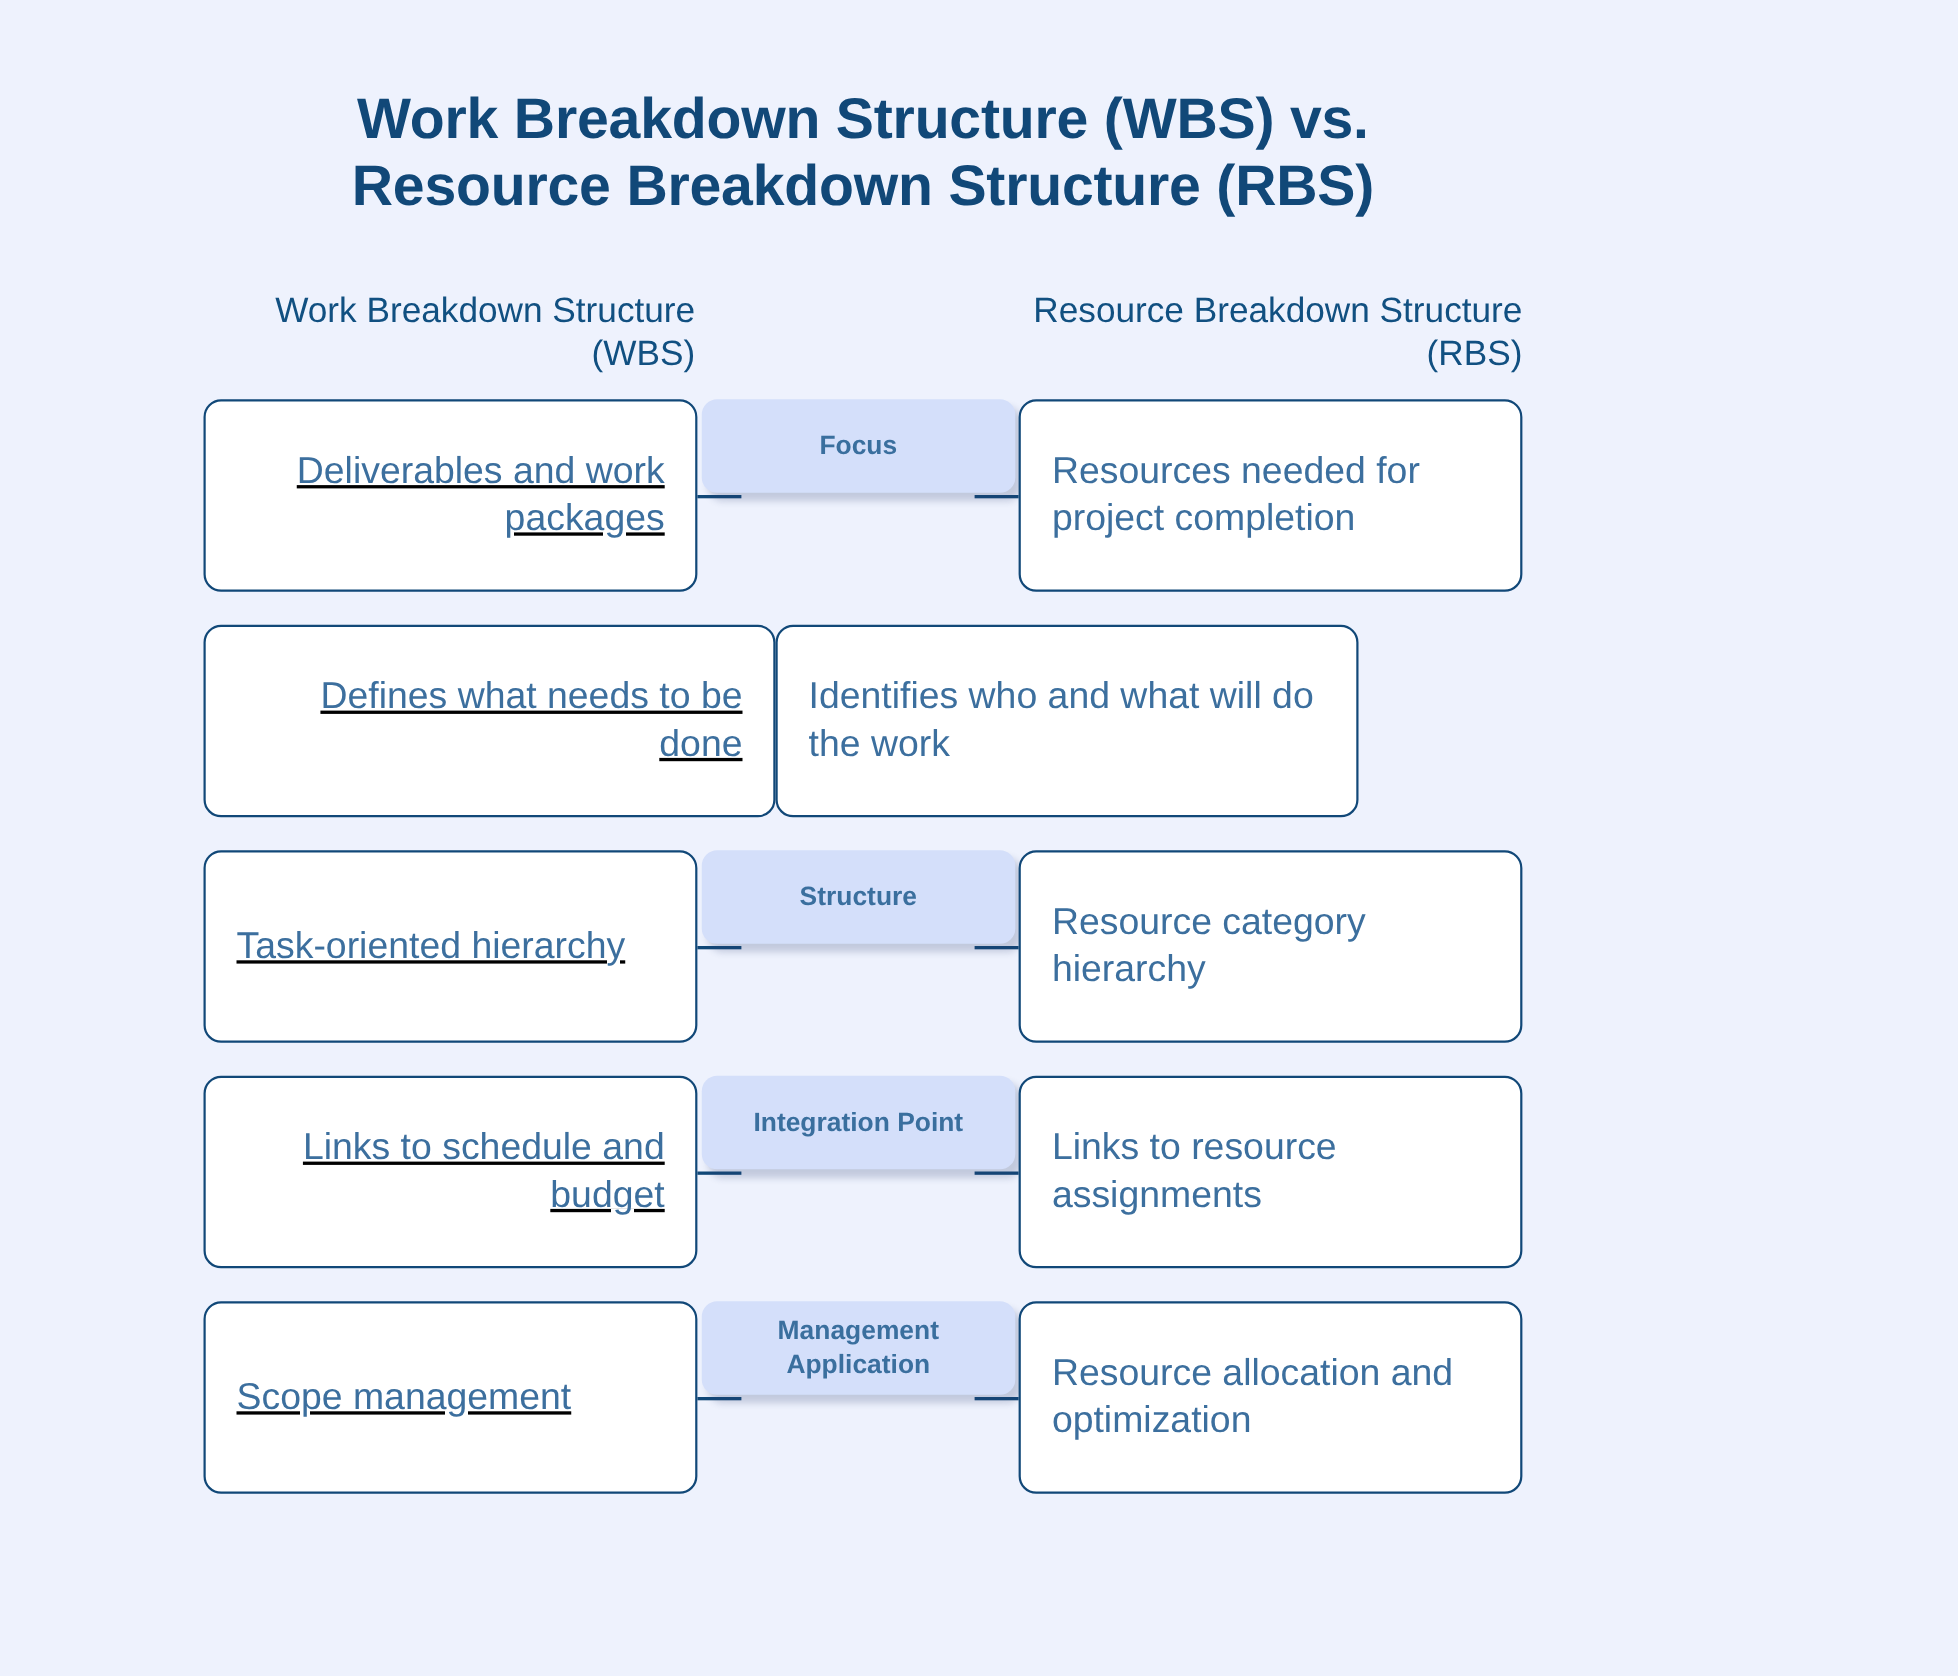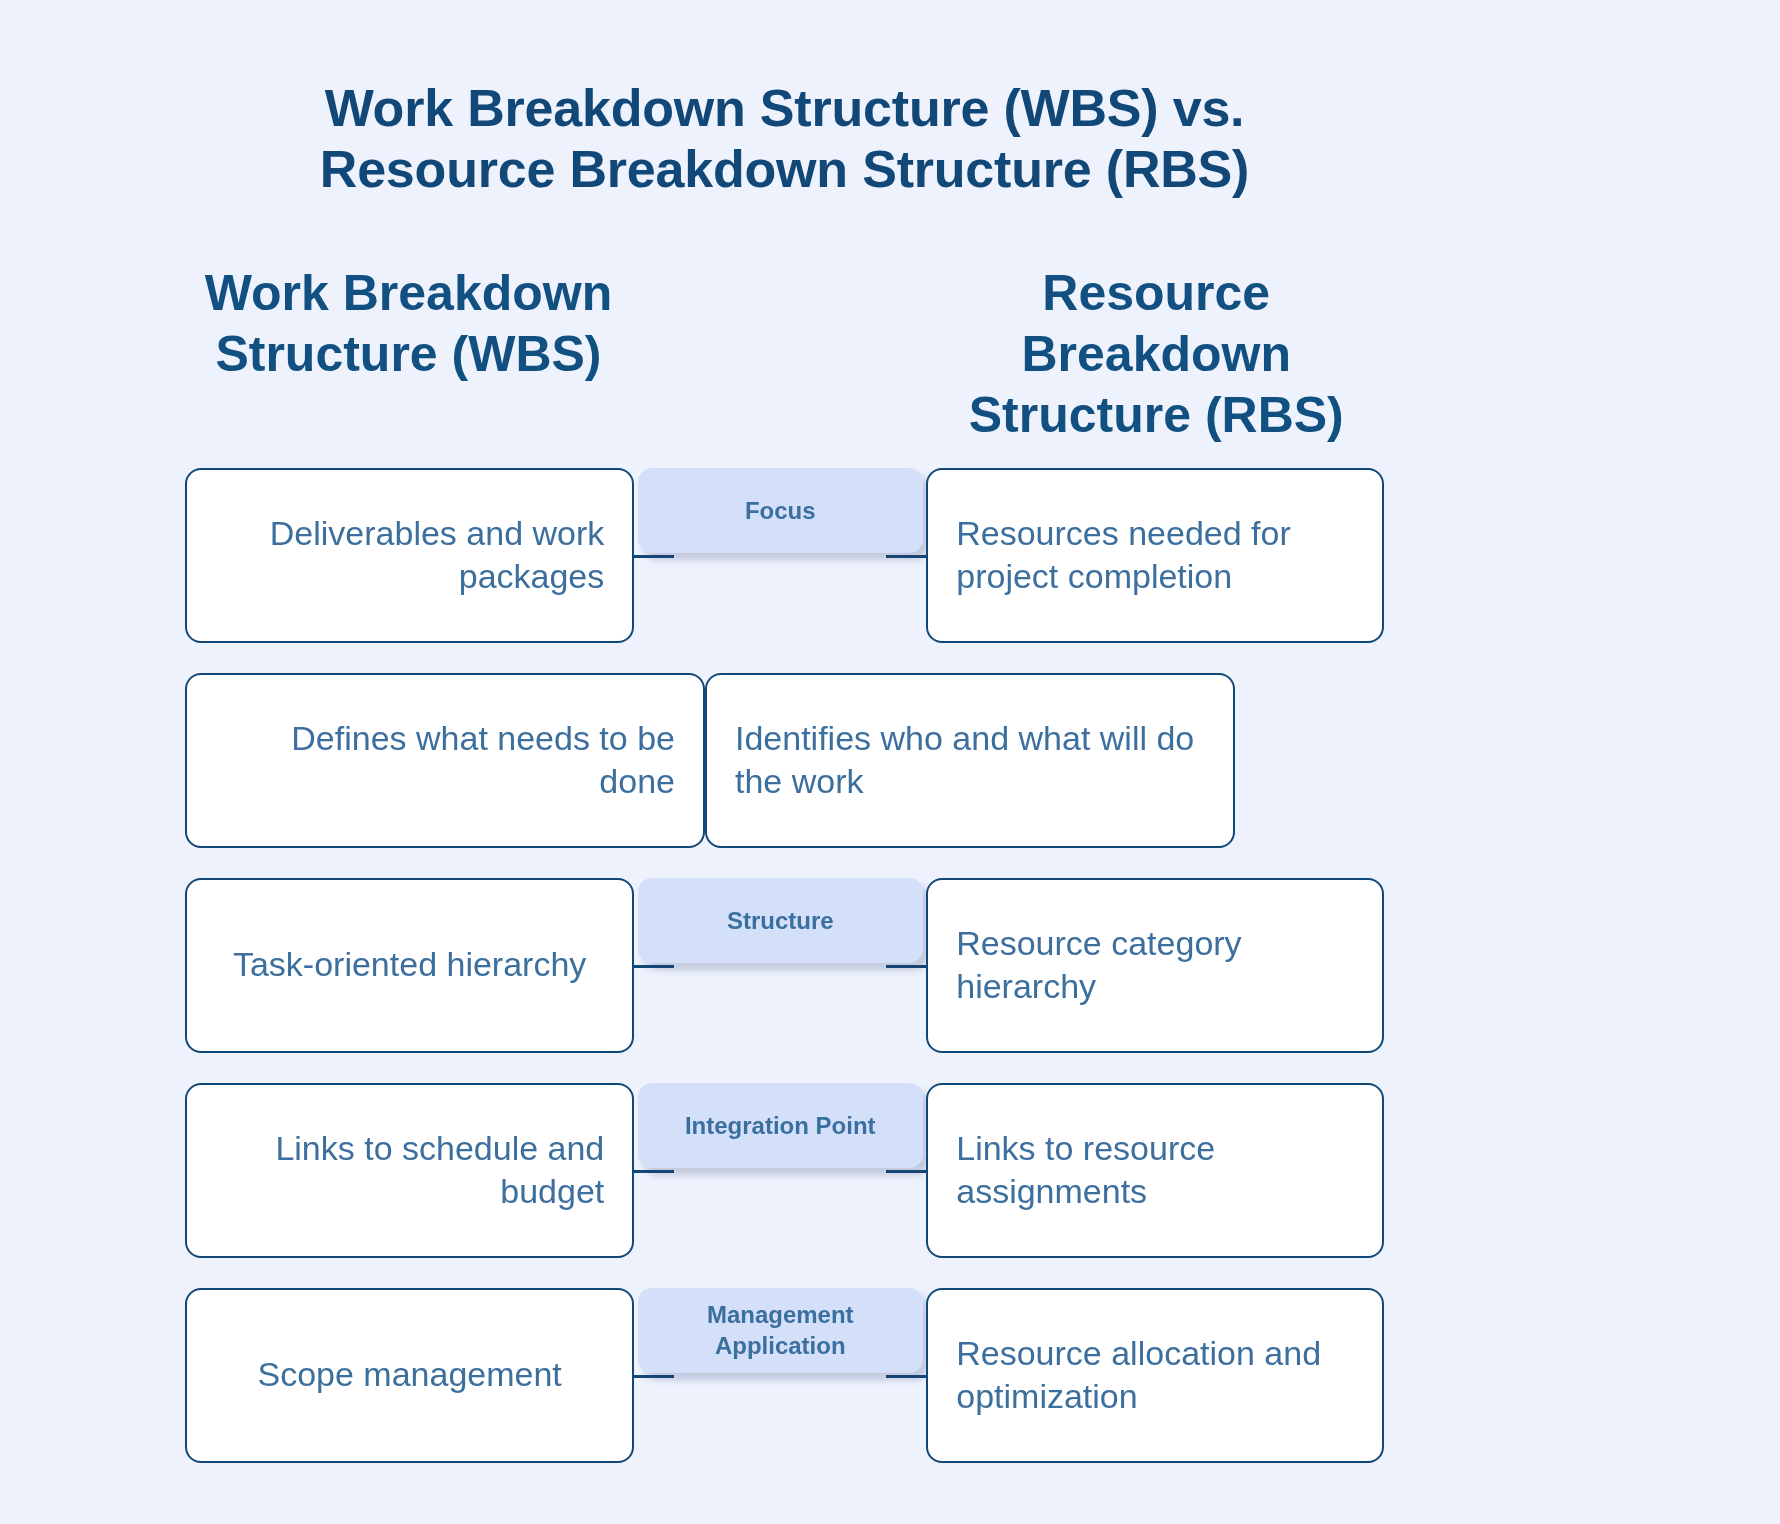--- a/index.html
+++ b/index.html
@@ -34,25 +34,25 @@
   }
 
   
   #headers {
     display: flex;
     margin-top: 62px;
     padding: 0 185px;
     box-sizing: border-box;
   }
   .col-header {
-    font-size: 50px;
+    font-size: 32px;
     line-height: 1.22;
     color: #115081;
-    text-align: center;
-    font-weight: bold;
+    text-align: right;
+    font-weight: normal;
   }
   #header-left  { width: 520px; }
   #header-mid   { width: 345px; }
   #header-right { width: 530px; }
 
   
   #rows {
     margin-top: 22px;
     padding: 0 185px;
     box-sizing: border-box;
@@ -71,21 +71,21 @@
     box-sizing: border-box;
     width: 520px;
     background: #ffffff;
     border: 2.5px solid #114878;
     border-radius: 16px;
     display: flex;
     align-items: center;
     padding: 10px 28px;
     z-index: 2;
   }
-  .side-box.left  { justify-content: center; }
+  .side-box.left  { justify-content: flex-start; text-decoration: underline; }
   .side-box.right { justify-content: flex-end; width: 530px; }
 
   .side-text {
     font-size: 34px;
     line-height: 1.28;
     color: #3c6f9e;
   }
   .side-box.left  .side-text { text-align: right; }
   .side-box.right .side-text { text-align: left; }
 

